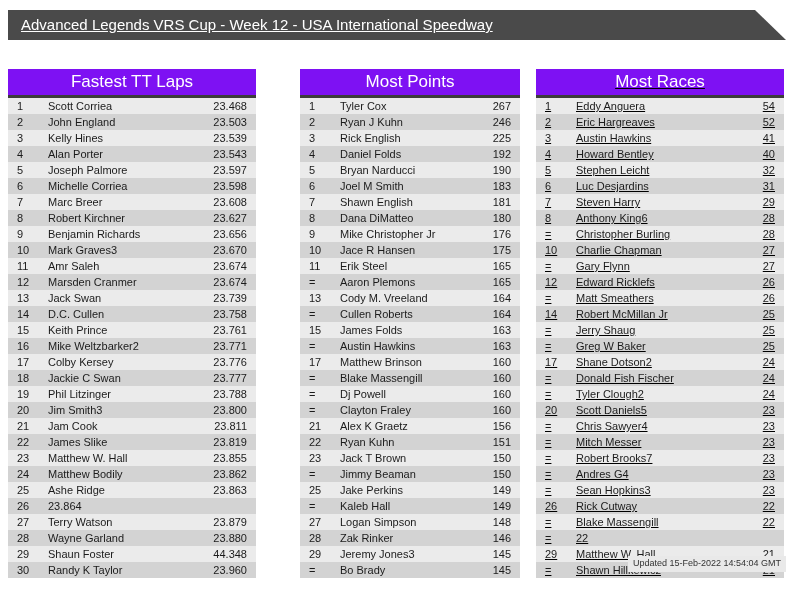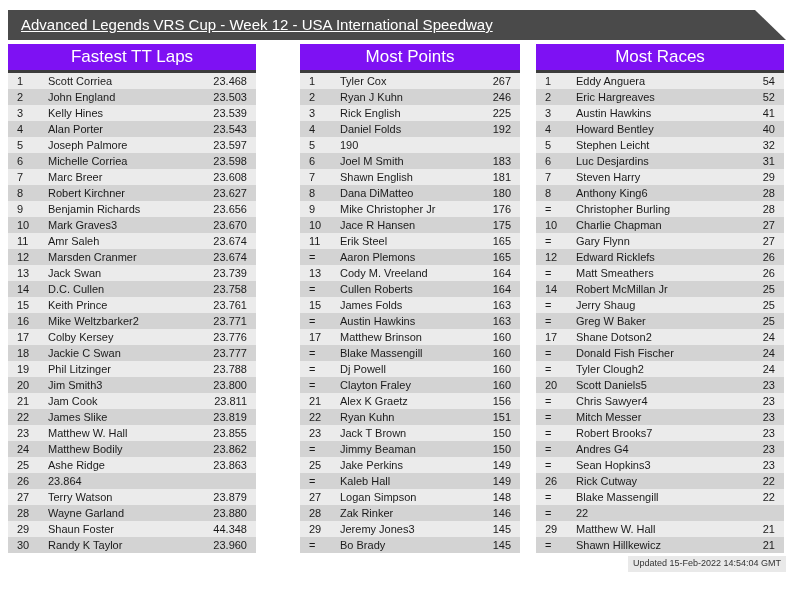--- a/index.html
+++ b/index.html
@@ -22,24 +22,24 @@
     position:absolute;left:8px;top:10px;width:778px;height:30px;
     background:var(--banner-bg);
     color:#ffffff;font-size:15px;line-height:30px;padding-left:13px;
     clip-path:polygon(0 0, calc(100% - 31px) 0, 100% 100%, 0 100%);
     white-space:nowrap;
     text-decoration:underline;
   }
   .board{position:absolute;top:44px;width:248px;}
   .board-0{left:8px;}
   .board-1{left:272px;padding-left:28px;}
-  .board-2{left:536px;}
+  .board-2{left:536px;text-decoration:underline;}
   .board-header{
     height:26px;line-height:26px;background:var(--accent);
-    color:#ffffff;font-size:17px;font-weight:400;text-align:center;
+    color:#ffffff;font-size:17px;font-weight:400;text-align:center;margin-top:25px;
   }
   .board-divider{height:3px;background:var(--divider);}
   .row{display:flex;height:16px;line-height:16px;font-size:11px;color:var(--text-dark);}
   .row.odd{background:var(--row-odd);}
   .row.even{background:var(--row-even);}
   .rank{flex:none;width:40px;padding-left:9px;}
   .name{flex:1;overflow:hidden;white-space:nowrap;}
   .value{flex:none;padding-right:9px;text-align:right;}
   .footer{
     position:absolute;top:556px;right:14px;height:16px;line-height:14px;
@@ -229,20 +229,21 @@
         <span class="name">Rick English</span>
         <span class="value">225</span>
       </div>
       <div class="row even">
         <span class="rank">4</span>
         <span class="name">Daniel Folds</span>
         <span class="value">192</span>
       </div>
       <div class="row odd">
         <span class="rank">5</span>
+        <span class="name">Bryan Narducci</span>
         <span class="value">190</span>
       </div>
       <div class="row even">
         <span class="rank">6</span>
         <span class="name">Joel M Smith</span>
         <span class="value">183</span>
       </div>
       <div class="row odd">
         <span class="rank">7</span>
         <span class="name">Shawn English</span>

